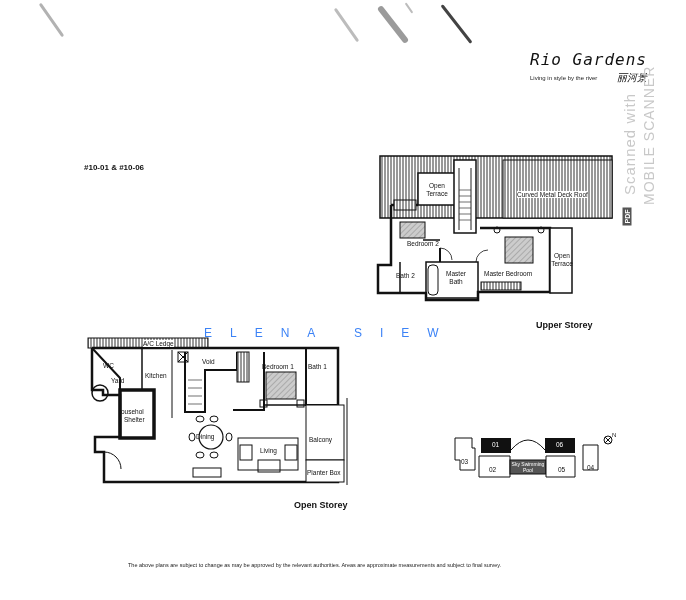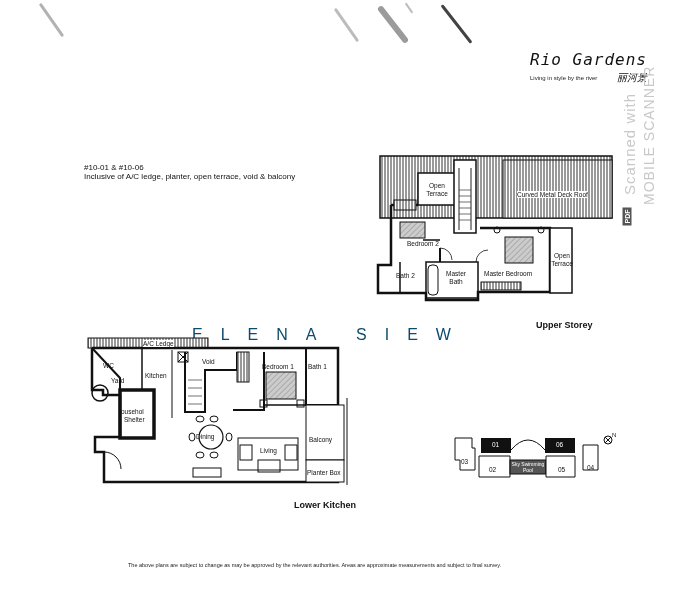--- a/index.html
+++ b/index.html
@@ -4,27 +4,27 @@
 <style>
   html, body { margin:0; padding:0; }
   body { width:686px; height:600px; background:#ffffff; position:relative; overflow:hidden;
          font-family:"Liberation Sans", sans-serif; color:#111; }
   .abs { position:absolute; }
   .streak { position:absolute; background:#222; border-radius:3px; opacity:.55; }
   .brand-title { font-family:"DejaVu Sans Mono", monospace; font-size:16px; font-style:italic; letter-spacing:1px; color:#111; }
   .brand-tag { font-size:6px; color:#222; }
   .brand-cn { font-family:"DejaVu Serif", serif; font-size:10px; font-style:italic; }
   .type-title { font-size:11px; font-weight:bold; }
-  .type-sub { font-size:8px; font-weight:normal; }
+  .type-sub { font-size:8px; font-weight:bold; }
   .type-desc { font-size:8px; }
   .storey-label { font-size:9px; font-weight:bold; }
   .disclaimer { font-size:5.5px; color:#222; }
   .room-label { position:absolute; font-size:6.5px; color:#111; white-space:nowrap; }
   .wm-scan { position:absolute; color:#c8c8c8; font-size:15px; transform:rotate(-90deg); transform-origin:left top; white-space:nowrap; letter-spacing:1px; }
-  .wm-elena { position:absolute; color:#0c4a6e; font-size:16px; letter-spacing:18px; white-space:nowrap; }
+  .wm-elena { position:absolute; color:#3b82f6; font-size:12px; letter-spacing:18px; white-space:nowrap;margin-left:12px; }
   svg { position:absolute; }
   .pdf-badge { position:absolute; background:#555; color:#fff; font-size:7px; font-weight:bold; padding:1px 2px; transform:rotate(-90deg); }
 </style>
 </head>
 <body>
 
 <div class="streak" style="left:50px;top:0;width:3px;height:40px;transform:rotate(-35deg);opacity:.35"></div>
 <div class="streak" style="left:345px;top:5px;width:3px;height:40px;transform:rotate(-35deg);opacity:.3"></div>
 <div class="streak" style="left:390px;top:2px;width:6px;height:45px;transform:rotate(-38deg);opacity:.45"></div>
 <div class="streak" style="left:455px;top:0;width:3px;height:48px;transform:rotate(-38deg);opacity:.85"></div>
@@ -37,21 +37,20 @@
     <span class="brand-cn">丽河景</span>
   </div>
 </div>
 
 <div class="wm-scan" style="left:621px;top:195px;">Scanned with</div>
 <div class="wm-scan" style="left:641px;top:205px;font-size:14px;">MOBILE SCANNER</div>
 <div class="pdf-badge" style="left:618px;top:212px;">PDF</div>
 
 <div class="abs" style="left:84px;top:163px;">
   <div class="type-sub">#10-01 &amp; #10-06</div>
-  <div class="type-desc">Inclusive of A/C ledge, planter, open terrace, void &amp; balcony</div>
 </div>
 
 <div>
 <svg width="686" height="600" style="left:0;top:0">
   <defs>
     <pattern id="vstripe" width="3" height="10" patternUnits="userSpaceOnUse">
       <rect width="3" height="10" fill="#fff"></rect>
           <line x1="1" y1="0" x2="1" y2="10" stroke="#333" stroke-width="1"></line>
     </pattern>
     <pattern id="hatch" width="4" height="4" patternUnits="userSpaceOnUse" patternTransform="rotate(45)">
@@ -176,21 +175,21 @@
 <span class="room-label" style="left:145px;top:372px;">Kitchen</span>
 <span class="room-label" style="left:202px;top:358px;">Void</span>
 <span class="room-label" style="left:262px;top:363px;">Bedroom 1</span>
 <span class="room-label" style="left:308px;top:363px;">Bath 1</span>
 <span class="room-label" style="left:121px;top:408px;">ousehol</span>
 <span class="room-label" style="left:124px;top:416px;">Shelter</span>
 <span class="room-label" style="left:196px;top:433px;">Dining</span>
 <span class="room-label" style="left:260px;top:447px;">Living</span>
 <span class="room-label" style="left:309px;top:436px;">Balcony</span>
 <span class="room-label" style="left:307px;top:469px;">Planter Box</span>
-<span class="storey-label abs" style="left:294px;top:500px;">Lower Kitchen</span>
+<span class="storey-label abs" style="left:294px;top:500px;">Open Storey</span>
 </div>
 
 <div>
 <svg width="686" height="600" style="left:0;top:0">
   <path d="M455 438 L472 438 L472 448 L475 448 L475 470 L460 470 L460 460 L455 460 Z" fill="#fff" stroke="#111"></path>
   <rect x="481" y="438" width="30" height="15" fill="#111"></rect>
   <rect x="545" y="438" width="30" height="15" fill="#111"></rect>
   <path d="M511 450 Q528 430 545 450" fill="none" stroke="#111"></path>
   <path d="M479 456 L510 456 L510 477 L479 477 Z" fill="#fff" stroke="#111"></path>
   <rect x="510" y="460" width="36" height="14" fill="#555" stroke="#111"></rect>

